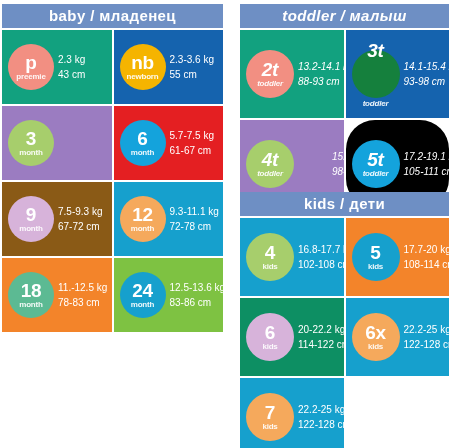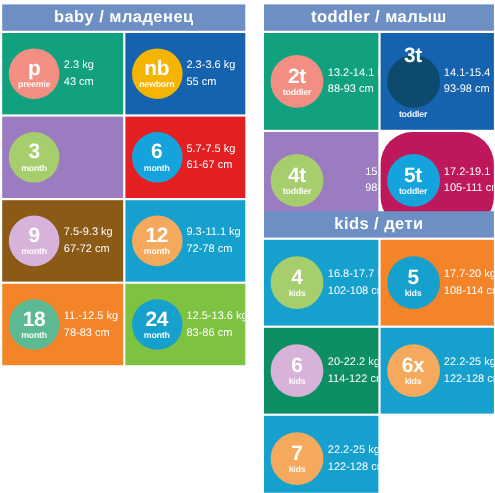--- a/index.html
+++ b/index.html
@@ -21,21 +21,21 @@
     top: 0;
     width: 450px;
     height: 448px;
   }
 
   
   .section {
     position: absolute;
   }
   #section-baby    { left: 2px;   top: 4px;   width: 221px; }
-  #section-toddler { left: 240px; top: 4px;   width: 209px; }
+  #section-toddler { left: 240px; top: 4px;   width: 209px; font-style: italic; }
   #section-kids    { left: 240px; top: 192px; width: 209px; }
 
   
   .section-header {
     background: #6e8fc4;
     color: #ffffff;
     font-size: 15px;
     font-weight: bold;
     text-align: center;
     letter-spacing: 0.4px;
@@ -197,40 +197,40 @@
           <div class="badge" style="background: rgb(242, 143, 130);">
             <div class="badge-size">2t</div>
             <div class="badge-label">toddler</div>
           </div>
           <div class="measure">
             <div>13.2-14.1 kg</div>
             <div>88-93 cm</div>
           </div>
         </div>
         <div class="size-cell" style="background: rgb(21, 99, 174);">
-          <div class="badge" style="background: #0c4a6e; gap: 39px;">
+          <div class="badge" style="background: #15803d; gap: 39px;">
             <div class="badge-size">3t</div>
             <div class="badge-label">toddler</div>
           </div>
           <div class="measure">
             <div>14.1-15.4 kg</div>
             <div>93-98 cm</div>
           </div>
         </div>
         <div class="size-cell" style="background: rgb(155, 124, 193); gap: 34px;">
           <div class="badge" style="background: rgb(167, 206, 108);">
             <div class="badge-size">4t</div>
             <div class="badge-label">toddler</div>
           </div>
           <div class="measure">
             <div>15.4-17.2 kg</div>
             <div>98-105 cm</div>
           </div>
         </div>
-        <div class="size-cell" style="background: #be185d; border-radius: 29px;">
+        <div class="size-cell" style="background: #000000; border-radius: 29px;">
           <div class="badge" style="background: rgb(20, 163, 220);">
             <div class="badge-size">5t</div>
             <div class="badge-label">toddler</div>
           </div>
           <div class="measure">
             <div>17.2-19.1 kg</div>
             <div>105-111 cm</div>
           </div>
         </div>
       </div>

